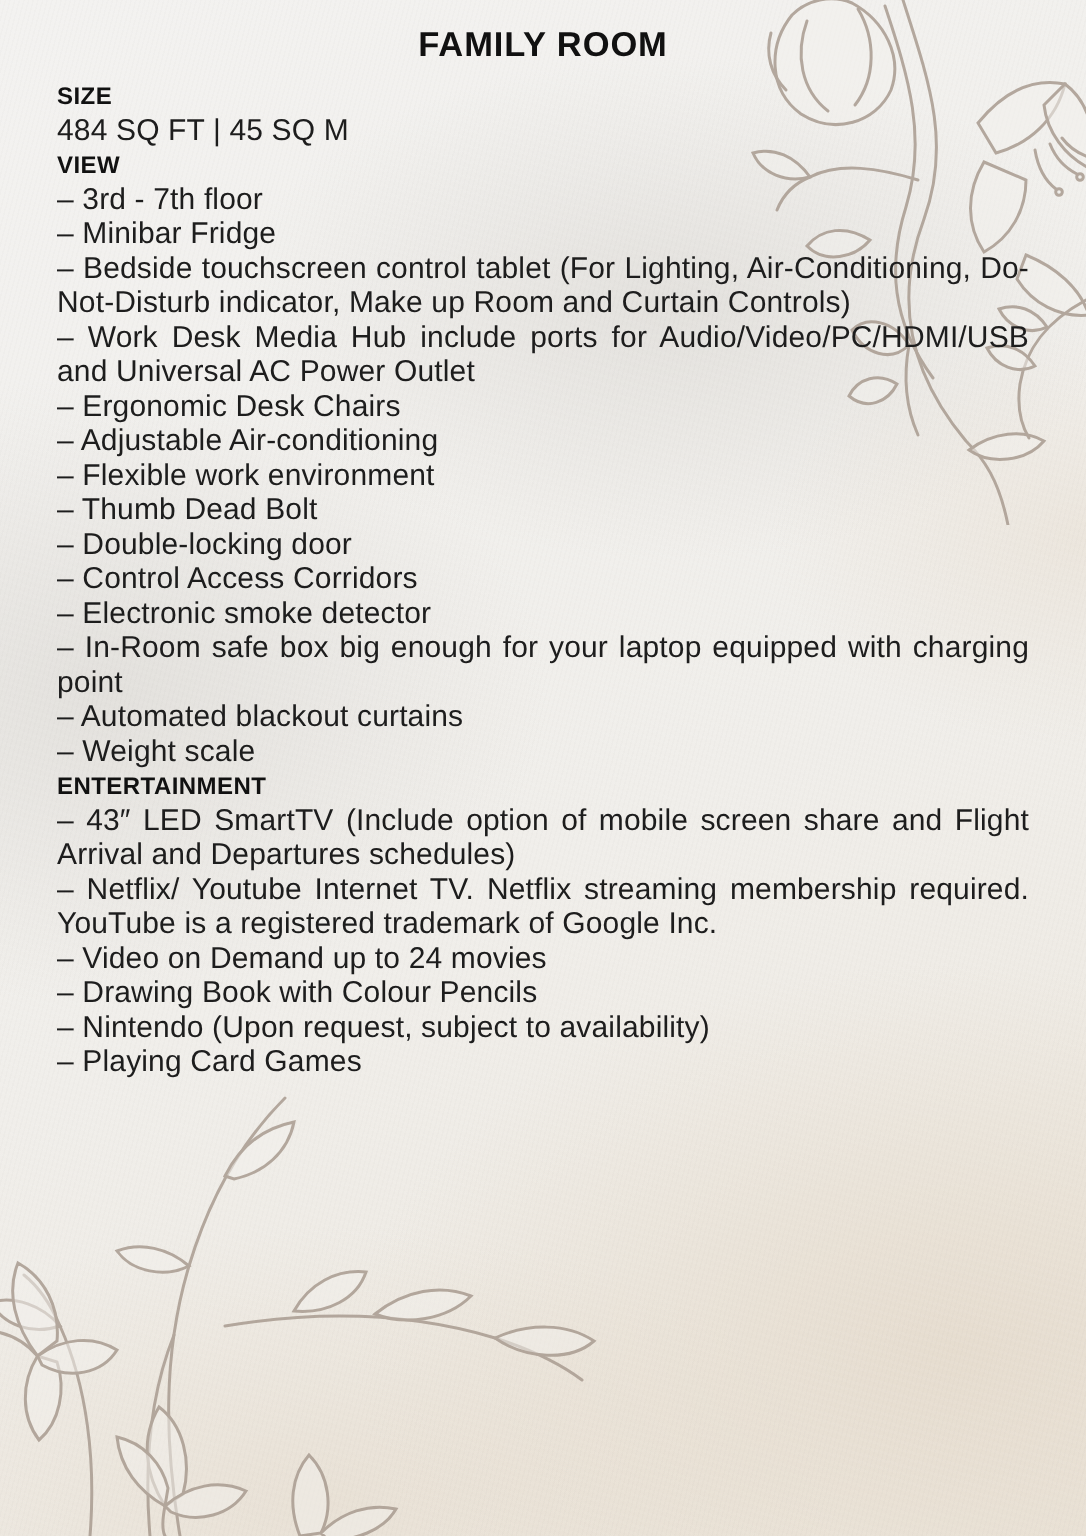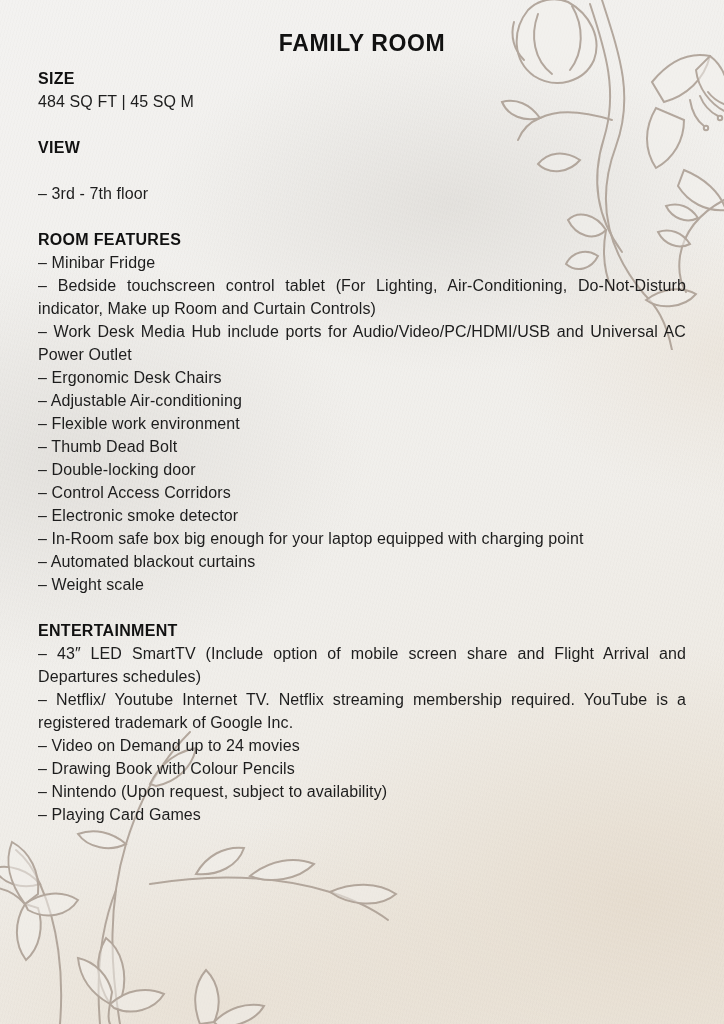--- a/index.html
+++ b/index.html
@@ -30,42 +30,42 @@
       repeating-linear-gradient(15deg, rgba(255,255,255,0.035) 0 2px, transparent 2px 5px);
   }
 
   .ornament { position: absolute; z-index: 2; pointer-events: none; opacity: 0.88; }
   .ornament.top-right { top: 0; right: 0; }
   .ornament.bottom-left { bottom: 0; left: 0; }
 
   .content { position: relative; z-index: 3; padding: 0 38px; }
 
   h1.page-title {
-    margin: 31px 0 12px;
+    margin: 17px 0 12px;
     text-align: center;
     font-size: 23px;
     line-height: 24px;
     font-weight: 700;
     letter-spacing: 0.6px;
     color: #111;
   }
 
-  section.sec { margin-top: 23px; }
+  section.sec { }
   section.sec:first-of-type { margin-top: 0; }
 
   section.sec h2 {
     font-size: 16px;
     line-height: 23px;
     font-weight: 700;
     letter-spacing: 0.3px;
     color: #111;
   }
 
   section.sec p {
-    font-size: 16px;
+    font-size: 20px;
     line-height: 23px;
     letter-spacing: 0.1px;
     text-align: justify;
     color: #1d1d1d;
   }
 </style>
 </head>
 <body>
 
 <div class="page">
@@ -148,21 +148,20 @@
         <h2>SIZE</h2>
         <p>484 SQ FT | 45 SQ M</p>
       </section>
       <section class="sec">
         <h2>VIEW</h2>
       </section>
       <section class="sec">
         <p>– 3rd - 7th floor</p>
       </section>
       <section class="sec">
-        <h2>ROOM FEATURES</h2>
         <p>– Minibar Fridge</p>
         <p>– Bedside touchscreen control tablet (For Lighting, Air-Conditioning, Do-Not-Disturb indicator, Make up Room and Curtain Controls)</p>
         <p>– Work Desk Media Hub include ports for Audio/Video/PC/HDMI/USB and Universal AC Power Outlet</p>
         <p>– Ergonomic Desk Chairs</p>
         <p>– Adjustable Air-conditioning</p>
         <p>– Flexible work environment</p>
         <p>– Thumb Dead Bolt</p>
         <p>– Double-locking door</p>
         <p>– Control Access Corridors</p>
         <p>– Electronic smoke detector</p>

